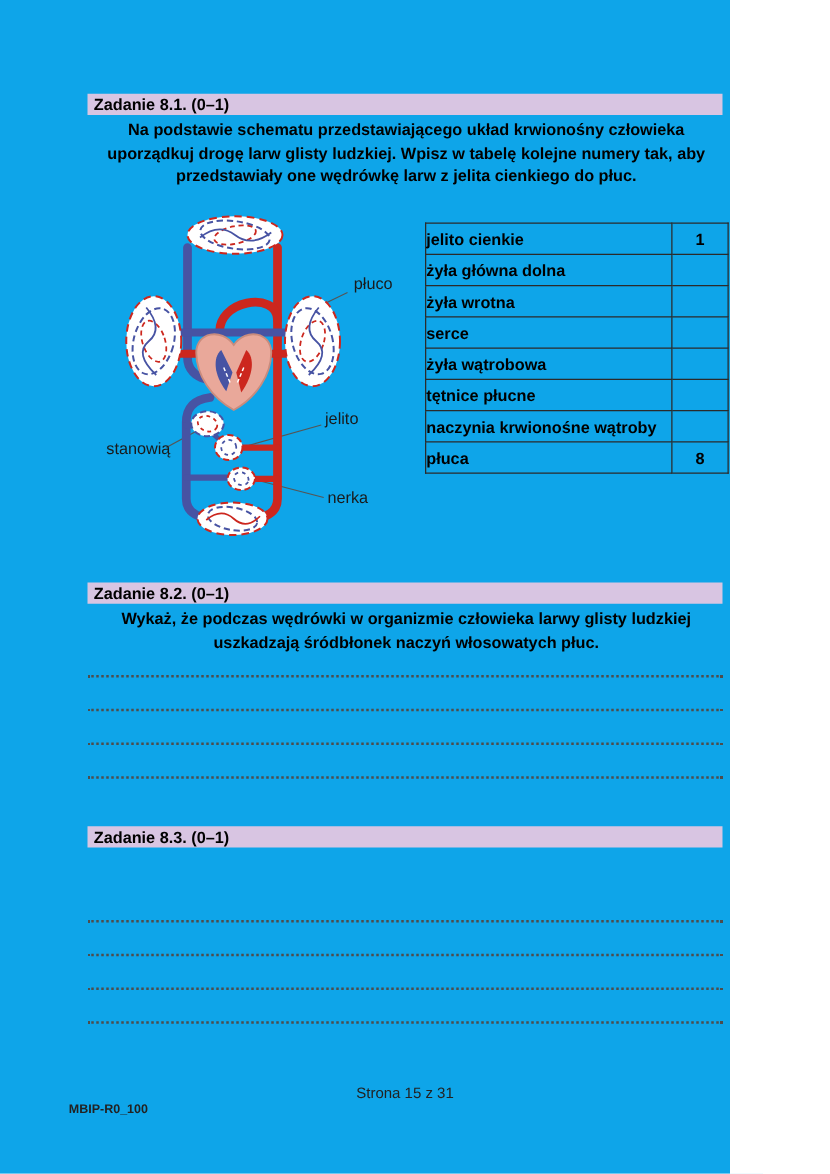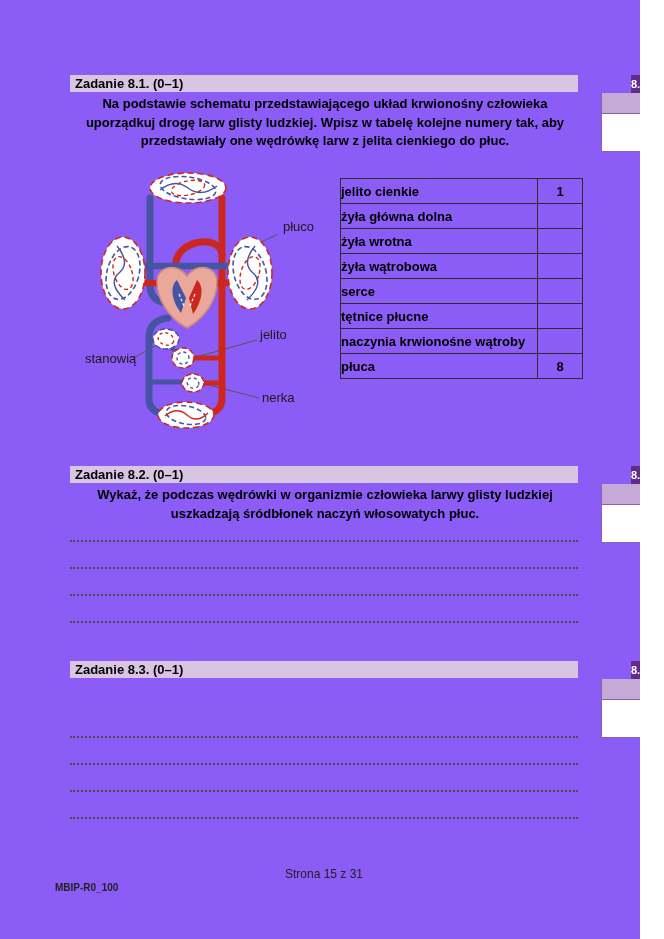--- a/index.html
+++ b/index.html
@@ -1,17 +1,17 @@
 <!DOCTYPE html>
 <html><head>
 <meta charset="utf-8">
 <style>
   html,body{margin:0;padding:0;background:#fff;}
   body{width:664px;height:939px;font-family:"Liberation Sans",sans-serif;color:#000;}
-  .page{position:relative;width:640px;height:939px;background:#8b5cf6;overflow:hidden;}
+  .page{position:relative;width:584px;height:939px;background:#0ea5e9;overflow:hidden;}
 
   .task-bar{position:absolute;left:70px;width:508px;height:17px;background:#d8c5e2;
     font-size:13px;font-weight:bold;line-height:17px;padding-left:5px;box-sizing:border-box;}
   .task-text{position:absolute;left:70px;width:510px;font-size:13px;font-weight:bold;
     line-height:18.5px;text-align:center;}
 
   .score-box{position:absolute;left:601px;width:40px;text-align:center;font-size:11px;font-weight:bold;}
   .sb-id{background:#63298b;color:#fff;height:18px;line-height:18px;margin-left:30px;}
   .sb-pts{background:#c5a9d6;color:#46206b;height:21px;line-height:21px;
     border:1px solid #8a63ad;border-top:none;box-sizing:border-box;padding-left:44px;}
@@ -127,25 +127,25 @@
     </tr>
     <tr>
       <td class="lbl">żyła główna dolna</td>
       <td class="val"></td>
     </tr>
     <tr>
       <td class="lbl">żyła wrotna</td>
       <td class="val"></td>
     </tr>
     <tr>
-      <td class="lbl">żyła wątrobowa</td>
+      <td class="lbl">serce</td>
       <td class="val"></td>
     </tr>
     <tr>
-      <td class="lbl">serce</td>
+      <td class="lbl">żyła wątrobowa</td>
       <td class="val"></td>
     </tr>
     <tr>
       <td class="lbl">tętnice płucne</td>
       <td class="val"></td>
     </tr>
     <tr>
       <td class="lbl">naczynia krwionośne wątroby</td>
       <td class="val"></td>
     </tr>

